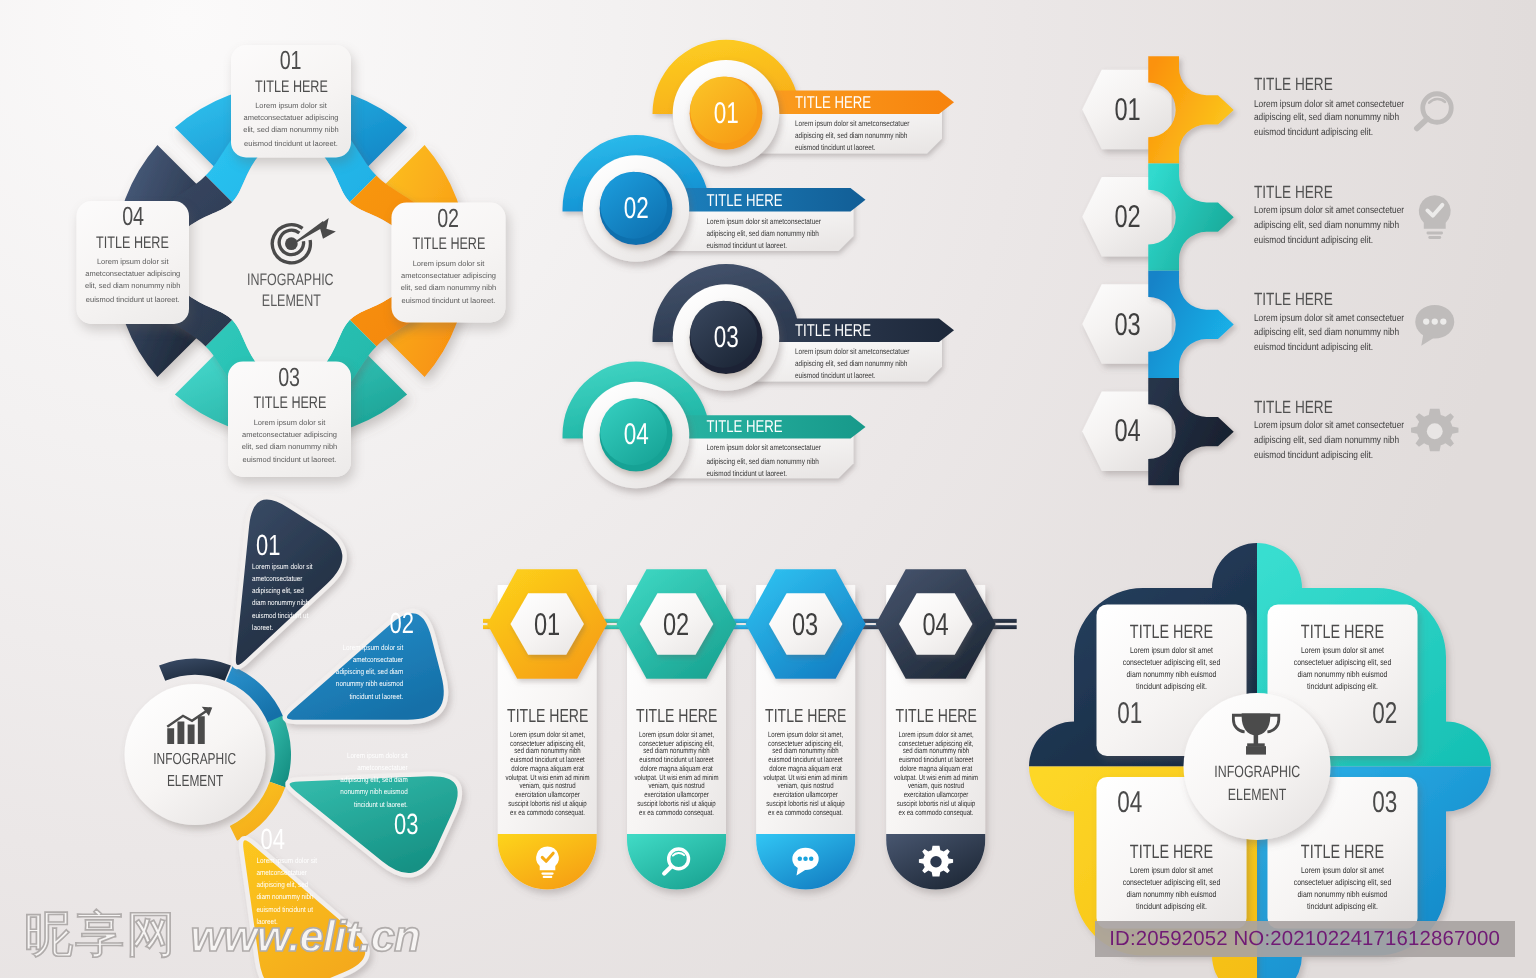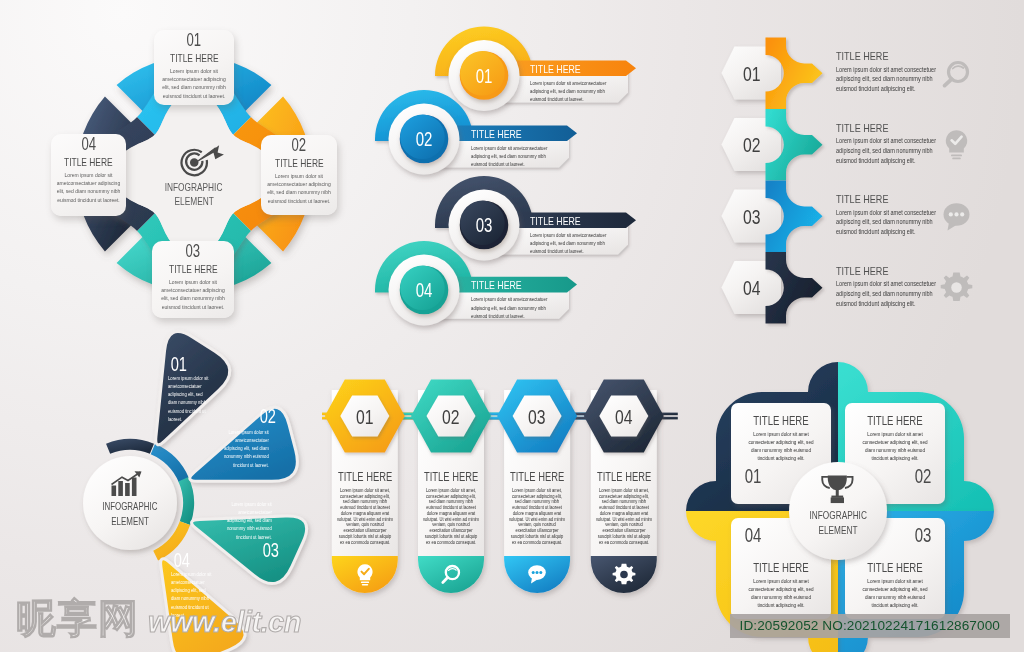--- a/index.html
+++ b/index.html
@@ -13,24 +13,24 @@
 .c1card{position:absolute;background:linear-gradient(152deg,#fcfbfb 0%,#f6f4f3 55%,#eceae9 100%);
   border-radius:10px;box-shadow:2px 4px 7px rgba(100,92,90,.26);text-align:center;box-sizing:border-box;}
 .c1num{font-size:17.5px;color:#4d4d4d;line-height:1.18;}
 .c1ttl{font-size:11.2px;color:#4d4d4d;line-height:1.25;}
 .c1body{font-size:5.0px;line-height:1.68;color:#5c5c5c;margin:2px 5px 0;}
 .c1center{position:absolute;text-align:center;width:140px;}
 .c1cl{font-size:11.1px;color:#5b5b5b;line-height:1.28;}
 
 .wm{position:absolute;left:16px;bottom:6px;display:flex;align-items:baseline;gap:9px;
     color:#f6f4f3;-webkit-text-stroke:1.1px #b0acab;font-style:italic;}
-.wm .cjk{font-size:40px;font-weight:700;font-style:normal;font-family:"DejaVu Sans",sans-serif;letter-spacing:1px;}
+.wm .cjk{font-size:33px;font-weight:400;font-style:normal;font-family:"DejaVu Sans",sans-serif;letter-spacing:1px;}
 .wm .url{font-size:29px;font-weight:700;letter-spacing:-0.5px;}
 .idbar{position:absolute;right:14px;bottom:14px;background:rgba(168,163,162,0.92);
-    color:#14532d;font-size:13.6px;padding:4px 10px 5px;letter-spacing:.1px;}
+    color:#701a75;font-size:13.6px;padding:4px 10px 5px;letter-spacing:.1px;}
 
 .b2num{position:absolute;text-align:center;color:#fff;font-size:20px;line-height:1.2;}
 .b2ttl{position:absolute;color:#fff;font-size:11.4px;line-height:1.1;}
 .b2body{position:absolute;color:#333;font-size:5.3px;line-height:1.56;transform:scaleX(.81);transform-origin:left top;}
 
 .r3num{position:absolute;text-align:center;color:#3f3f3f;font-size:21px;line-height:1.2;}
 .r3ttl{position:absolute;color:#505050;font-size:11.8px;line-height:1.2;}
 .r3body{position:absolute;color:#3b3b3b;font-size:6.6px;line-height:1.48;transform:scaleX(.84);transform-origin:left top;}
 .cond2{display:inline-block;transform:scaleX(.77);transform-origin:left center;}
 

